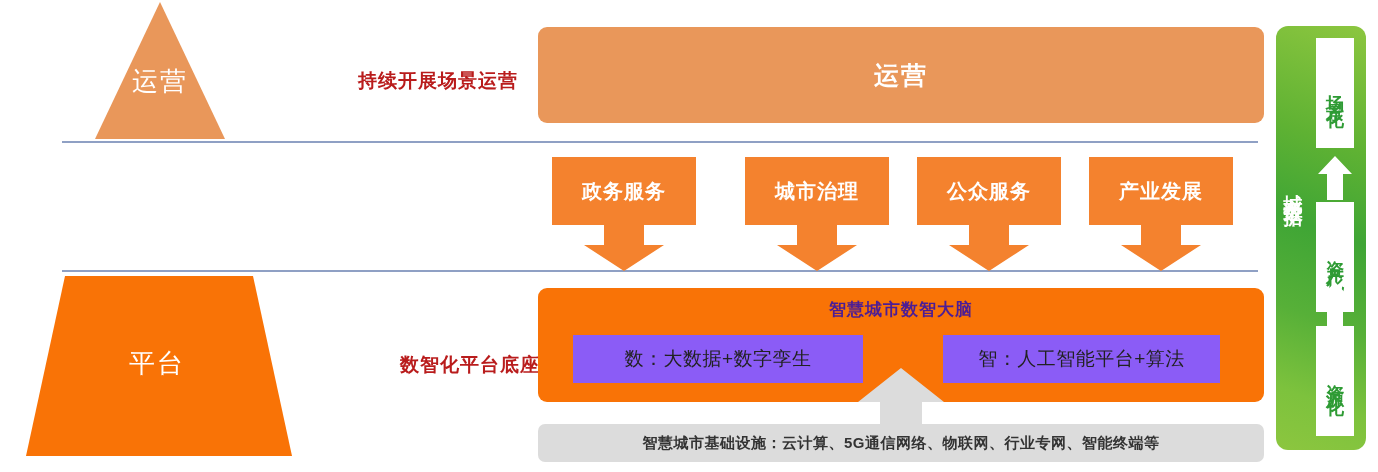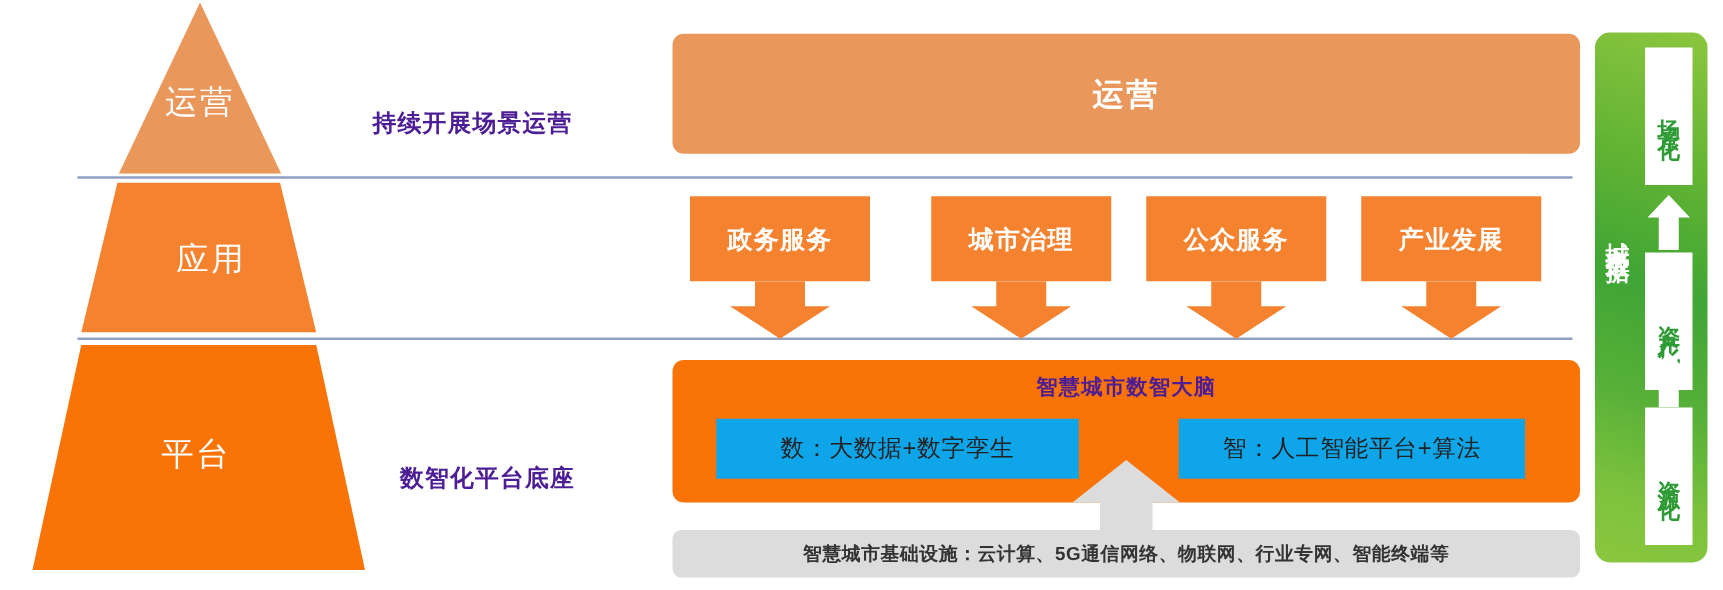--- a/index.html
+++ b/index.html
@@ -31,22 +31,22 @@
   #pyramid-top { left: 60px; top: 2px; width: 200px; height: 137px; }
   #pyramid-top .pyr-label { top: 62px; }
   #pyramid-mid { left: 60px; top: 146px; width: 218px; height: 120px; }
   #pyramid-mid .pyr-label { top: 44px; }
   #pyramid-bottom { left: 22px; top: 276px; width: 270px; height: 224px; text-decoration: underline; }
   #pyramid-bottom .pyr-label { top: 70px; }
 
   
   .tier-caption {
     position: absolute; left: 298px; width: 220px;
-    color: #4c1d95; font-size: 19px; font-weight: bold;
-    letter-spacing: 1px; text-align: left; margin-top: 18px;
+    color: #b91c1c; font-size: 19px; font-weight: bold;
+    letter-spacing: 1px; text-align: right;
   }
   #caption-ops  { top: 68px; }
   #caption-app  { top: 196px; }
   #caption-plat { left: 320px; top: 352px; }
 
   
   #ops-bar {
     position: absolute; left: 538px; top: 27px;
     width: 726px; height: 96px;
     background: #E9975A; border-radius: 9px;
@@ -78,21 +78,21 @@
     width: 726px; height: 114px;
     background: #F97306; border-radius: 9px;
   }
   #platform-title {
     position: absolute; left: 0; top: 10px; width: 100%;
     text-align: center; color: #4c1d95;
     font-size: 17px; font-weight: bold; letter-spacing: 1px;
   }
   .platform-sub {
     position: absolute; top: 47px; height: 48px;
-    background: #0ea5e9;
+    background: #8b5cf6;
     display: flex; align-items: center; justify-content: center;
   }
   .platform-sub-text {
     color: #222222; font-size: 19px; letter-spacing: 0.5px;
   }
   #platform-sub-0 { left: 35px; width: 290px; }
   #platform-sub-1 { left: 405px; width: 277px; }
 
   
   #infra-arrow {
@@ -161,26 +161,20 @@
   <div id="divider-1" class="divider"></div>
   <div id="divider-2" class="divider"></div>
 
   <div id="pyramid-top" class="pyr">
     <svg width="200" height="137" viewBox="0 0 200 137">
       <polygon points="100,0 165,137 35,137" fill="#E9975A"></polygon>
     </svg>
     <div class="pyr-label">运营</div>
   </div>
 
-  <div id="pyramid-mid" class="pyr">
-    <svg width="218" height="120" viewBox="0 0 218 120">
-      <polygon points="34,0 164,0 193,120 5,120" fill="#F4822E"></polygon>
-    </svg>
-    <div class="pyr-label">应用</div>
-  </div>
 
   <div id="pyramid-bottom" class="pyr">
     <svg width="270" height="180" viewBox="0 0 270 180">
       <polygon points="43,0 231,0 270,180 4,180" fill="#F97306"></polygon>
     </svg>
     <div class="pyr-label">平台</div>
   </div>
 
   <div id="caption-ops" class="tier-caption">持续开展场景运营</div>
   <div id="caption-plat" class="tier-caption">数智化平台底座</div>

